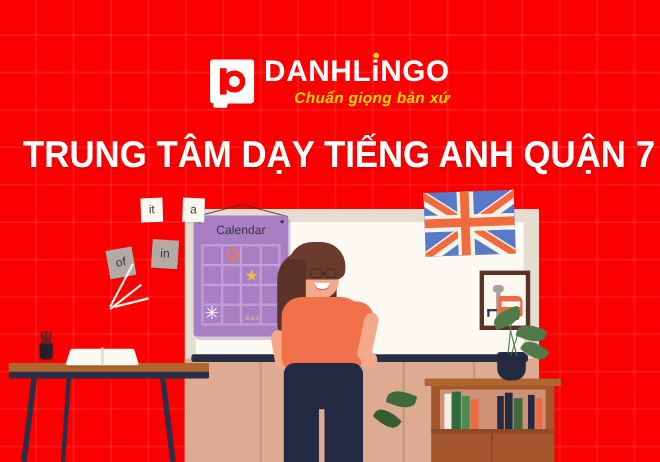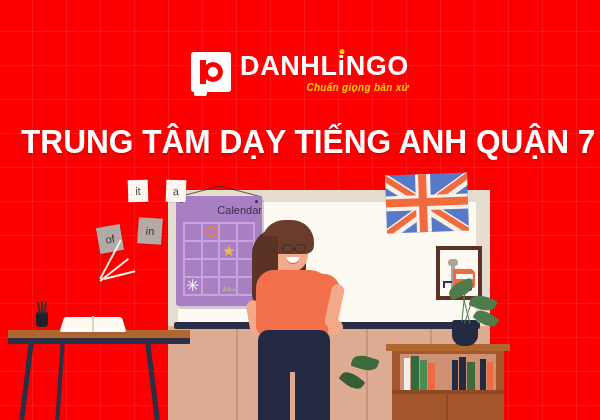--- a/index.html
+++ b/index.html
@@ -56,21 +56,21 @@
   #logo-word {
     font-size:27px; font-weight:bold; color:#ffffff;
     letter-spacing:0.6px; line-height:1; white-space:nowrap;
     position:relative;
   }
   #logo-word .dot {
     position:absolute; width:5px; height:5px; border-radius:50%;
     background:#ffd400; left:85px; top:-1px;
   }
   #logo-tag {
-    font-size:10px; font-style:italic; font-weight:bold;
+    font-size:14px; font-style:italic; font-weight:bold;
     color:#ffd400; letter-spacing:0.3px;
     align-self:flex-end; margin-top:2px; white-space:nowrap;
   }
   
   #headline {
     position:absolute; left:0; right:0; top:122px;
     text-align:center;
     font-size:34px; font-weight:bold; color:#ffffff;
     letter-spacing:0px; white-space:nowrap;
     transform:scaleX(0.93); transform-origin:center;
@@ -100,21 +100,21 @@
     left:174px; top:144px; width:306px; height:7px;
     background:#2b2f45; border-radius:2px;
   }
   
   #calendar {
     left:176px; top:18px; width:86px; height:110px;
     background:#a97fc4; border-radius:3px;
     box-shadow:2px 3px 0 rgba(90,55,115,0.25);
   }
   #cal-title {
-    position:absolute; left:0; right:0; top:8px; text-align:right;
+    position:absolute; left:0; right:0; top:8px; text-align:center;
     font-size:11px; color:#3a2f4a; font-weight:normal;
   }
   #cal-grid {
     position:absolute; left:7px; top:26px; width:72px; height:74px;
     display:grid; grid-template-columns:repeat(4,1fr); grid-template-rows:repeat(4,1fr);
     border:1.4px solid #c6a3da;
   }
   #cal-grid div { border:0.7px solid #c6a3da; position:relative; }
   .cal-circle {
     position:absolute; left:3px; top:2px; width:11px; height:11px;

